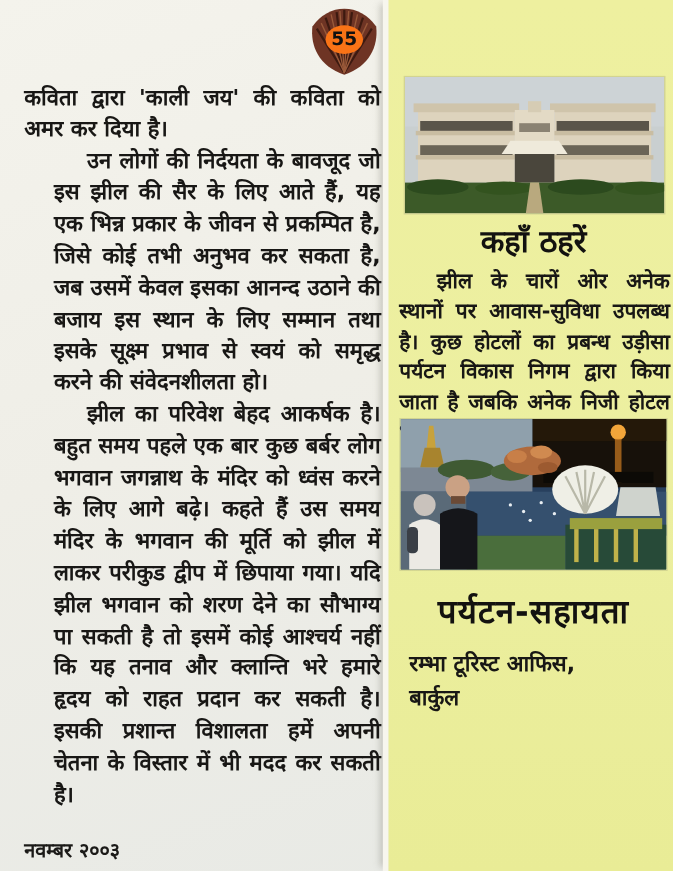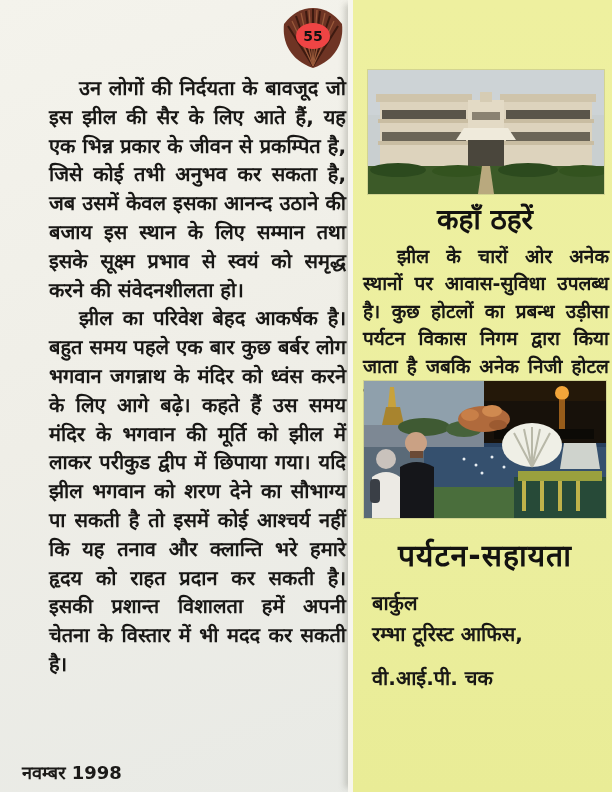--- a/index.html
+++ b/index.html
@@ -12,21 +12,21 @@
   .sidebar{
     position:absolute;left:348px;top:0;width:264px;height:792px;
     background:linear-gradient(180deg,#eef09f 0%,#ecefa0 55%,#e9ec96 100%);
     border-left:5px solid #f7f6ee;
     box-shadow:-7px 0 6px -4px rgba(120,120,110,.35);
   }
   
   .badge-wrap{position:absolute;left:276px;top:6px;width:74px;height:64px;}
   .badge-num{
     position:absolute;left:20px;top:17px;width:34px;height:26px;border-radius:50%;
-    background:#ef4444;color:#111;font-weight:bold;font-size:14px;
+    background:#f97316;color:#111;font-weight:bold;font-size:17px;
     display:flex;align-items:center;justify-content:center;
     font-family:"DejaVu Sans",sans-serif;
   }
   
   .article{
     position:absolute;left:22px;top:74px;width:324px;
     color:#181715;font-size:20px;line-height:28.8px;text-align:justify;
     font-weight:600;letter-spacing:0;
   }
   .article p{margin:0;}
@@ -153,25 +153,24 @@
       <rect x="6" y="98" width="10" height="24" rx="4" fill="#3a3f46"></rect>
       <circle cx="52" cy="62" r="11" fill="#caa184"></circle>
       <rect x="46" y="70" width="13" height="7" fill="#6b4a36"></rect>
       <path d="M36 137 L36 86 Q52 76 70 86 L70 137 Z" fill="#15161a"></path>
     </svg>
   </div>
 
   <div class="help-heading">पर्यटन-सहायता</div>
   <div class="contacts">
     <div class="contact-block">
+      <div>रम्भा टूरिस्ट आफिस,</div>
       <div>बार्कुल</div>
-      <div>रम्भा टूरिस्ट आफिस,</div>
     </div>
     <div class="contact-block">
-      <div>वी.आई.पी. चक</div>
     </div>
   </div>
 </div>
 
 <div class="badge-wrap">
   <svg width="74" height="64" viewBox="0 0 74 64">
     <path d="M37 62 C14 54 6 36 8 18 Q20 2 37 2 Q54 2 66 18 C68 36 60 54 37 62 Z" fill="#6e3424"></path>
     <g stroke="#3d1a10" stroke-width="2" fill="none">
       <path d="M37 60 L12 20"></path>
         <path d="M37 60 L20 10"></path>
@@ -187,17 +186,18 @@
         <path d="M37 60 L33 4"></path>
       <path d="M37 60 L41 4"></path>
         <path d="M37 60 L49 7"></path>
         <path d="M37 60 L58 15"></path>
     </g>
   </svg>
   <div class="badge-num">55</div>
 </div>
 
 <div class="article">
+  <p>कविता द्वारा 'काली जय' की कविता को अमर कर दिया है।</p>
   <p class="indent">उन लोगों की निर्दयता के बावजूद जो इस झील की सैर के लिए आते हैं, यह एक भिन्न प्रकार के जीवन से प्रकम्पित है, जिसे कोई तभी अनुभव कर सकता है, जब उसमें केवल इसका आनन्द उठाने की बजाय इस स्थान के लिए सम्मान तथा इसके सूक्ष्म प्रभाव से स्वयं को समृद्ध करने की संवेदनशीलता हो।</p>
   <p class="indent">झील का परिवेश बेहद आकर्षक है। बहुत समय पहले एक बार कुछ बर्बर लोग भगवान जगन्नाथ के मंदिर को ध्वंस करने के लिए आगे बढ़े। कहते हैं उस समय मंदिर के भगवान की मूर्ति को झील में लाकर परीकुड द्वीप में छिपाया गया। यदि झील भगवान को शरण देने का सौभाग्य पा सकती है तो इसमें कोई आश्चर्य नहीं कि यह तनाव और क्लान्ति भरे हमारे हृदय को राहत प्रदान कर सकती है। इसकी प्रशान्त विशालता हमें अपनी चेतना के विस्तार में भी मदद कर सकती है।</p>
 </div>
 
-<div class="footer-date">नवम्बर 1998</div>
+<div class="footer-date">नवम्बर २००३</div>
 
 </body></html>

